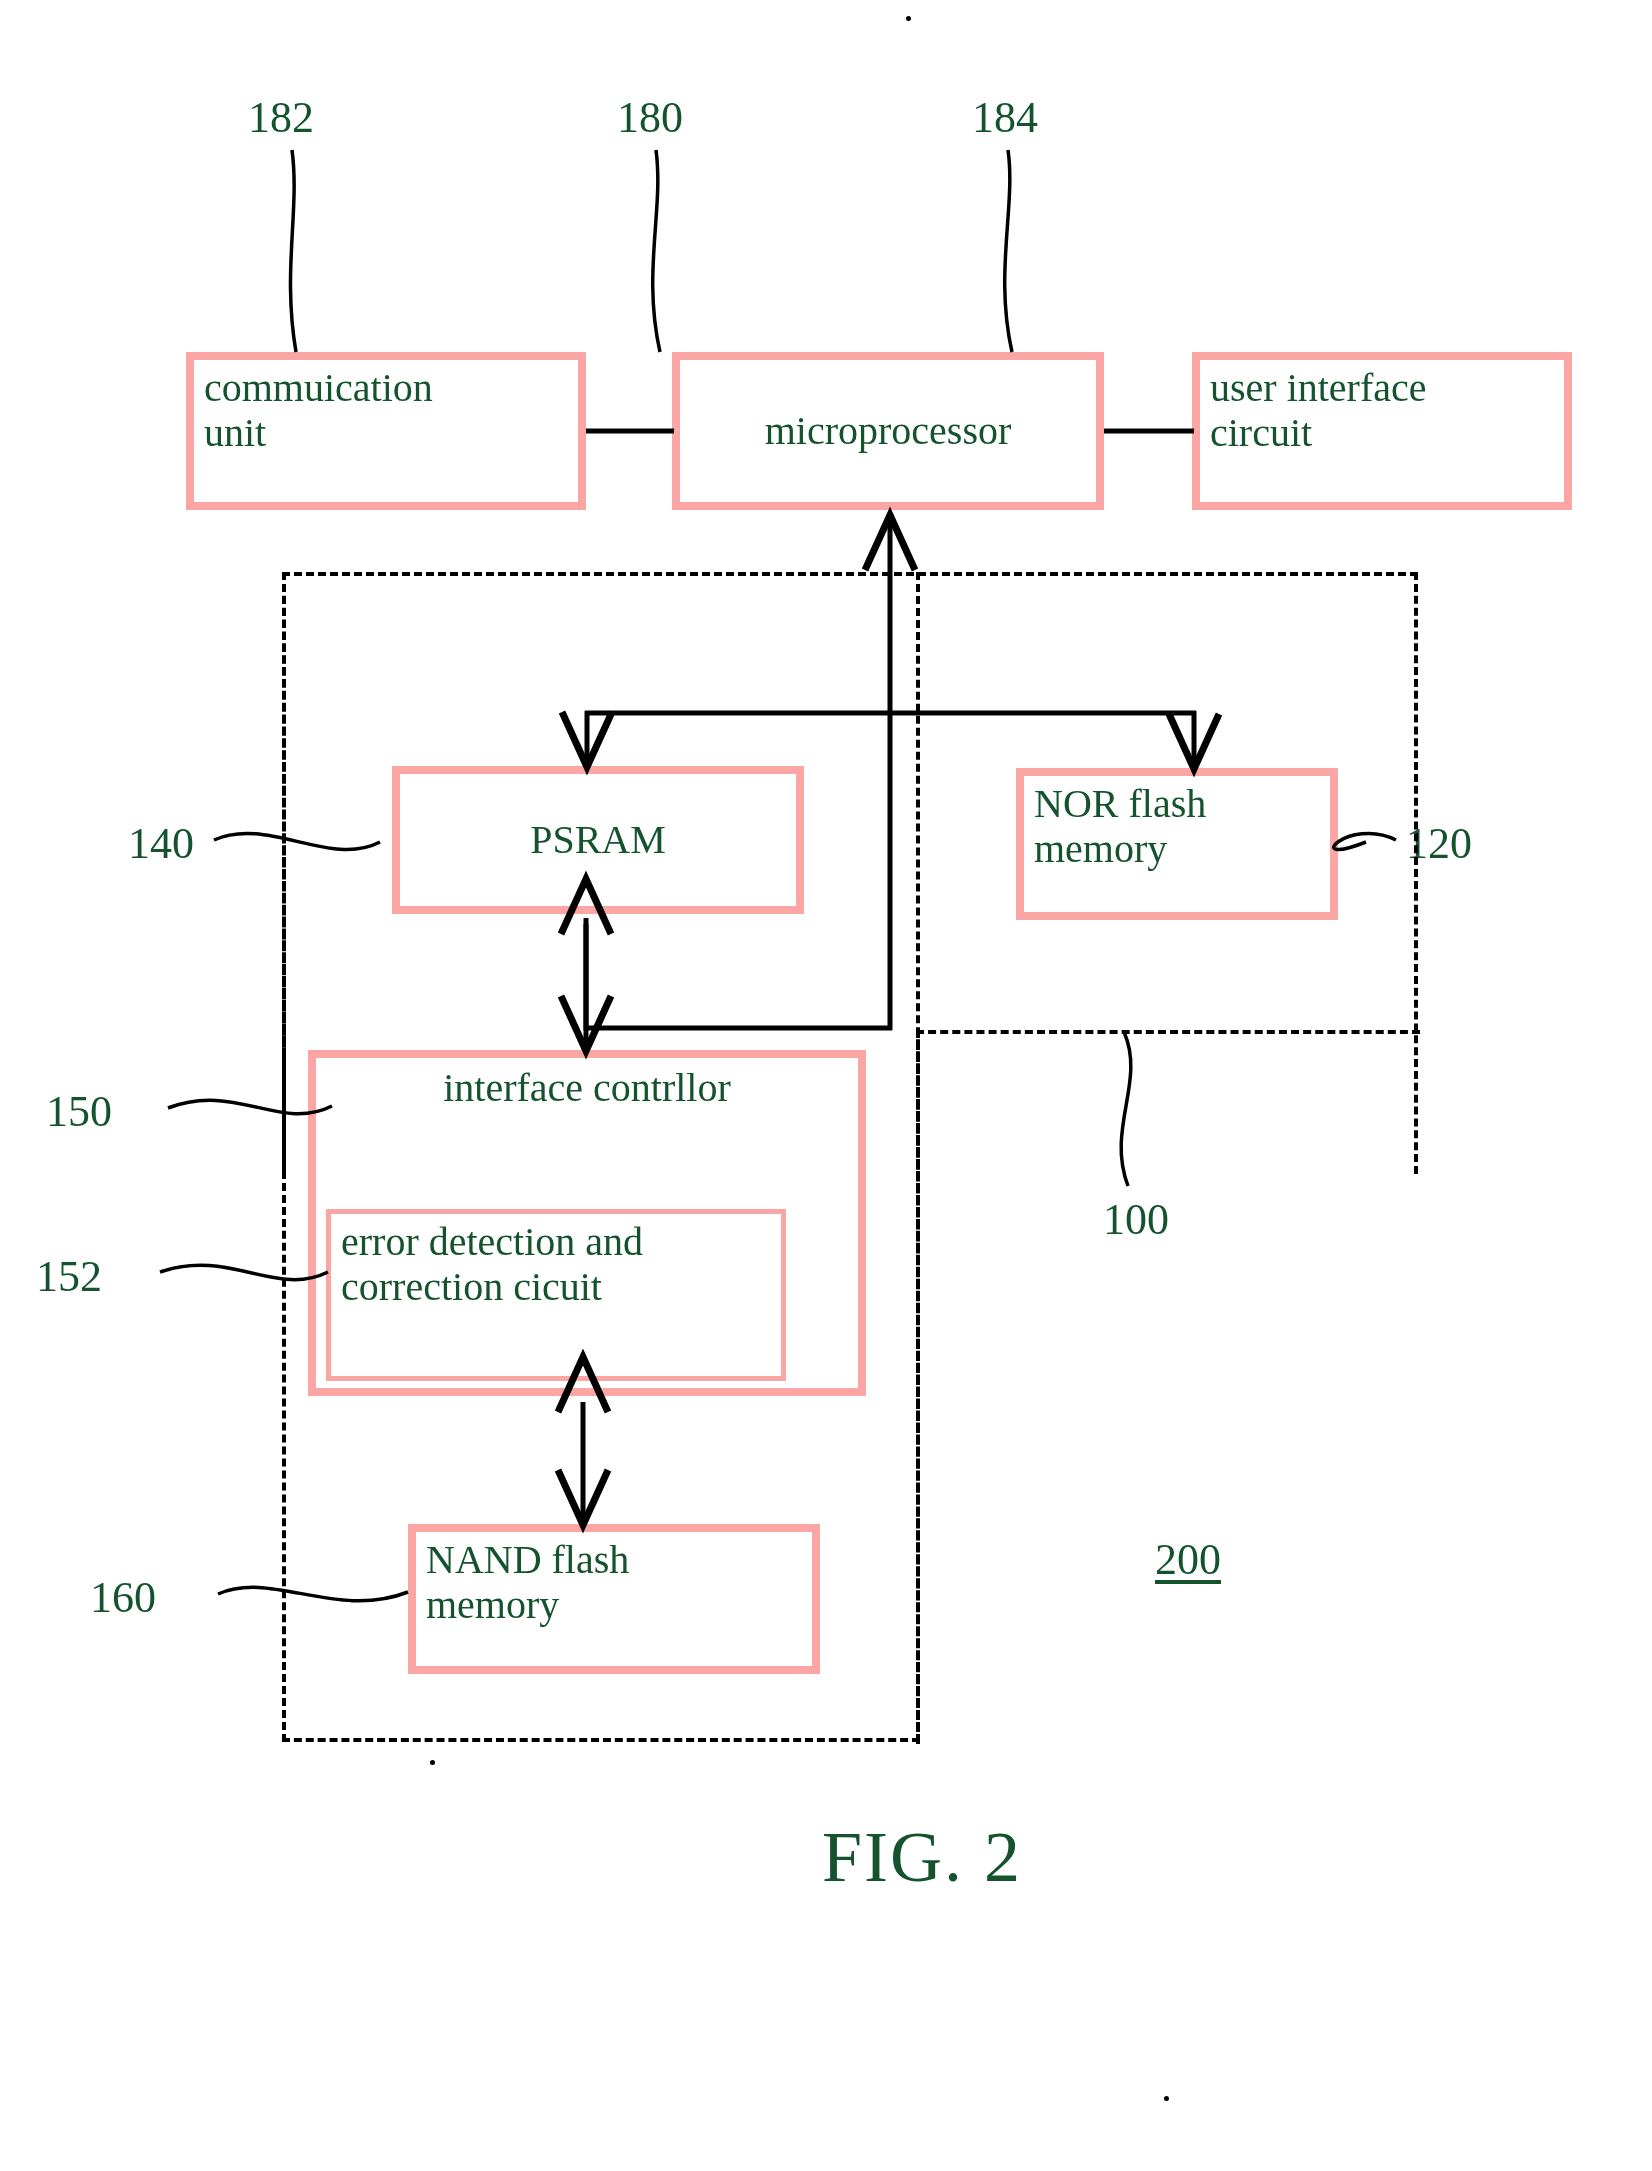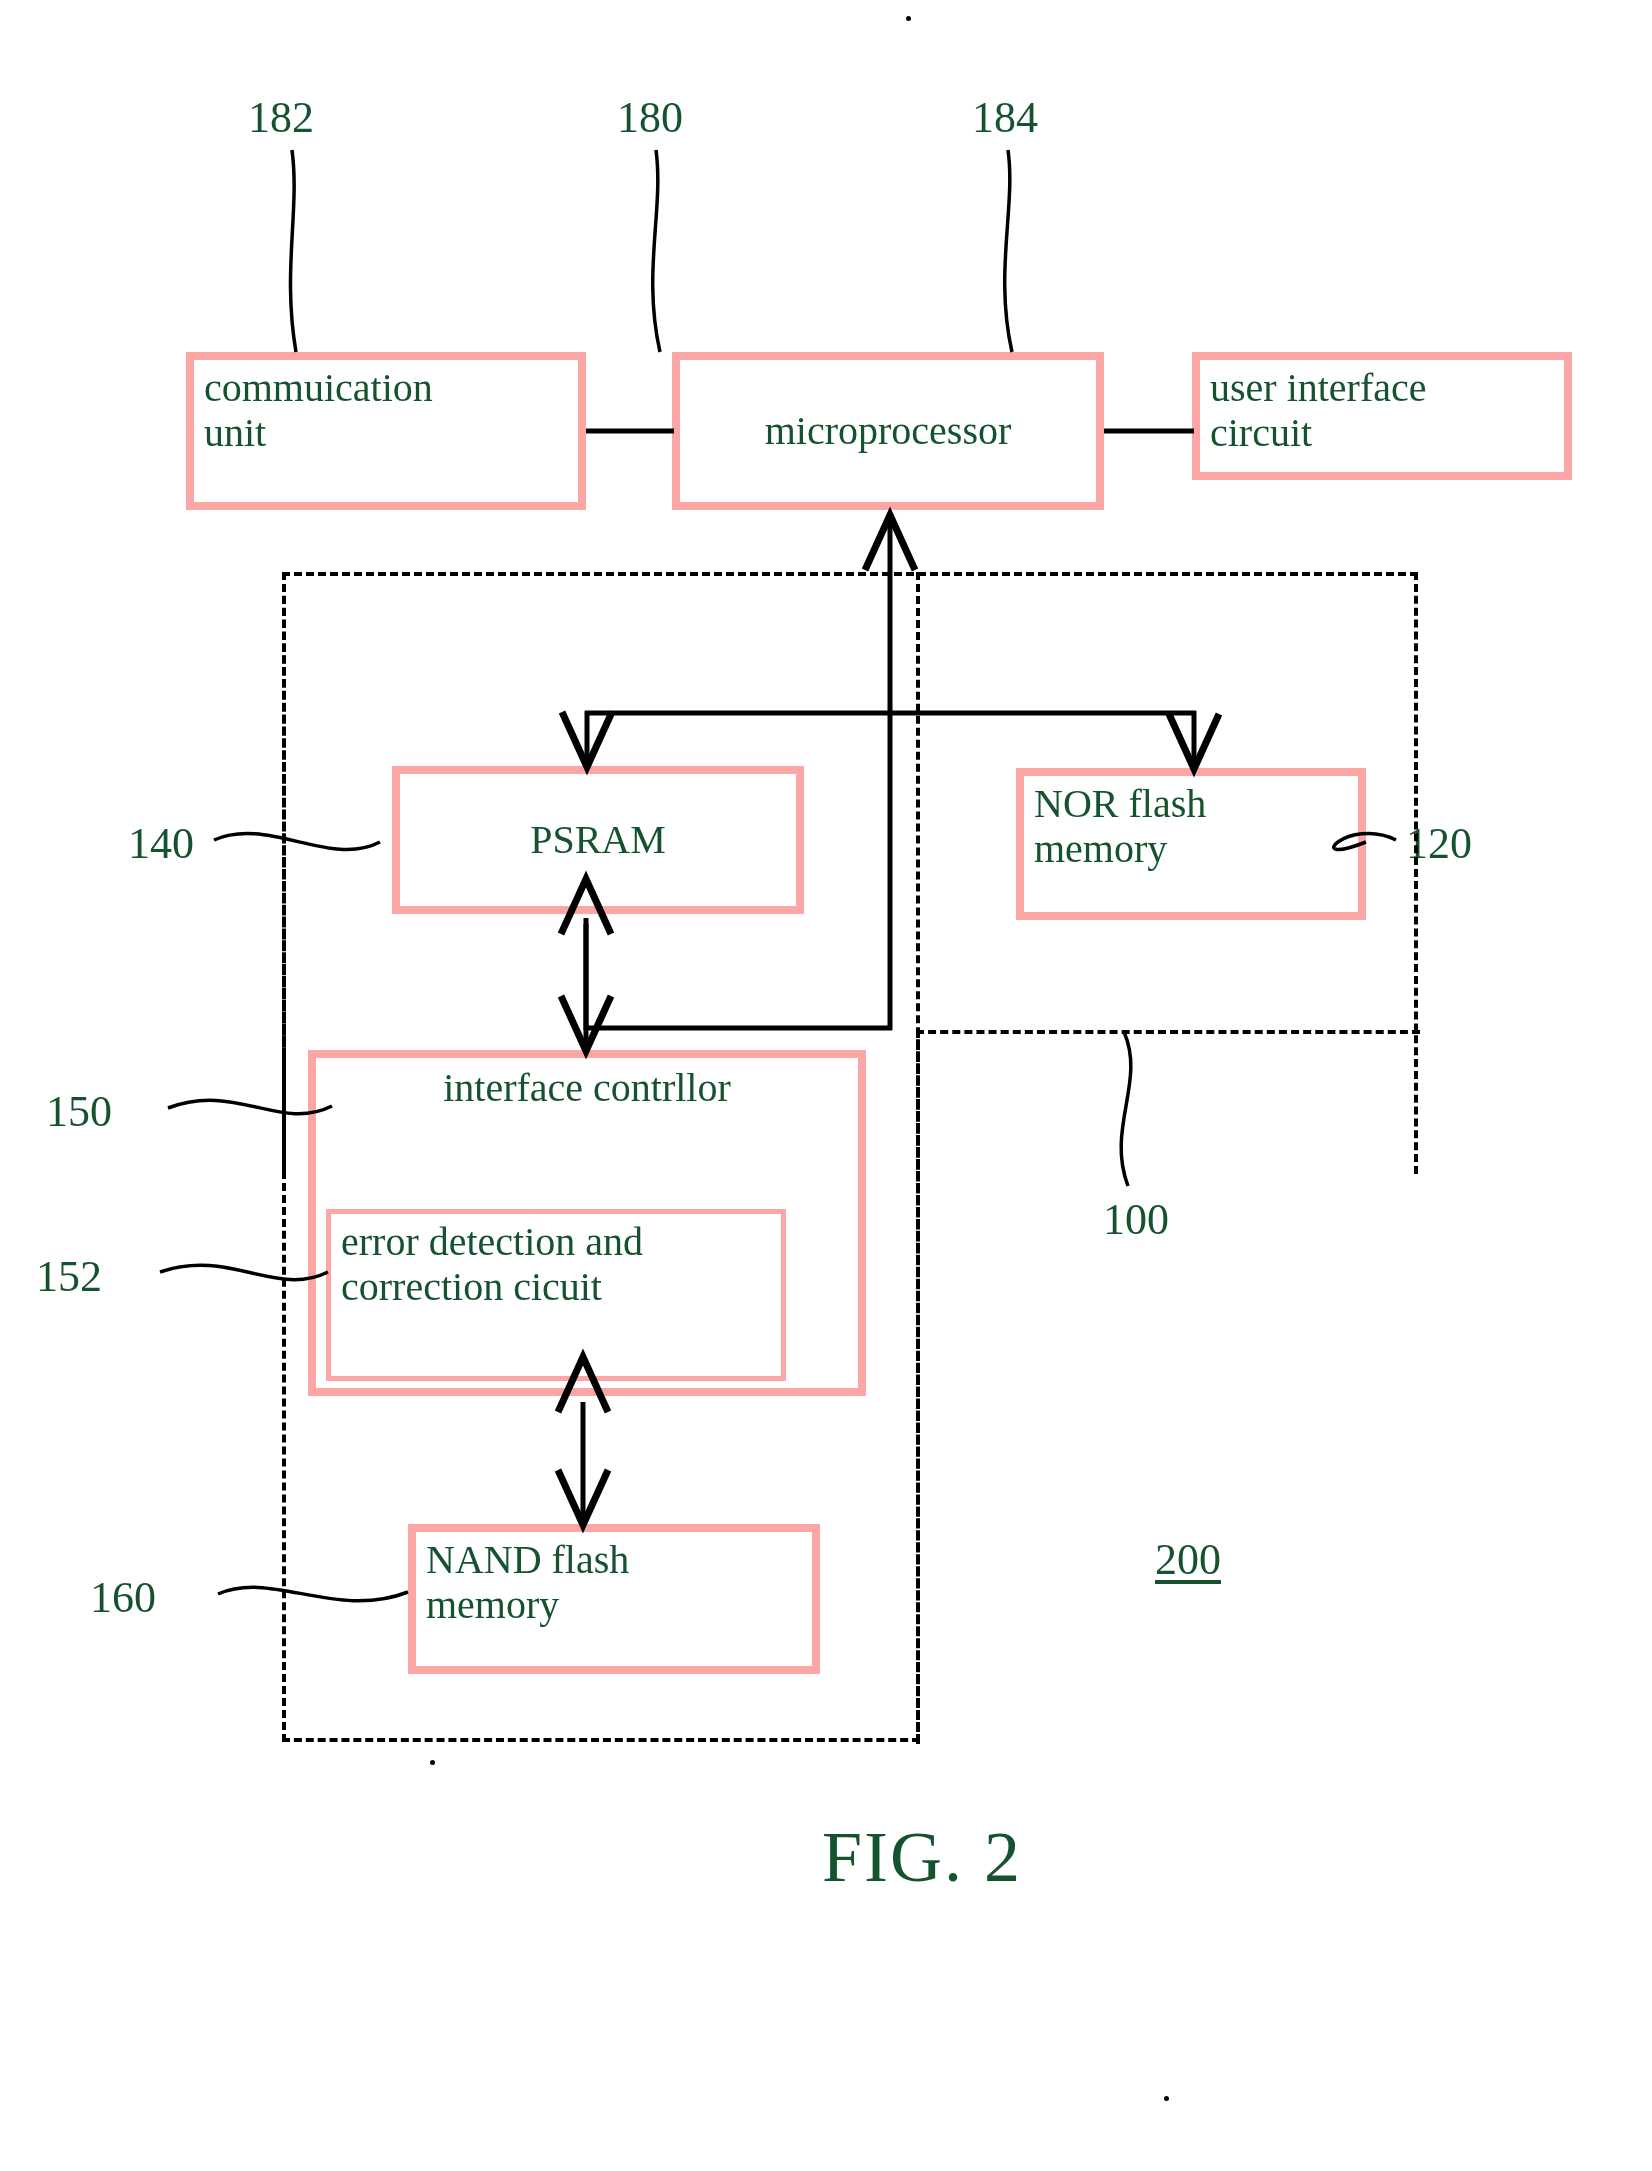--- a/index.html
+++ b/index.html
@@ -92,30 +92,30 @@
 
   <div class="box" style="left:186px; top:352px; width:400px; height:158px;">
     <span class="lbl">commuication</span>
     <span class="lbl">unit</span>
   </div>
 
   <div class="box center" style="left:672px; top:352px; width:432px; height:158px;">
     <span class="lbl">microprocessor</span>
   </div>
 
-  <div class="box" style="left:1192px; top:352px; width:380px; height:128px;">
+  <div class="box" style="left:1192px; top:352px; width:380px; height:158px;">
     <span class="lbl">user interface</span>
     <span class="lbl">circuit</span>
   </div>
 
   <div class="box center" style="left:392px; top:766px; width:412px; height:148px;">
     <span class="lbl">PSRAM</span>
   </div>
 
-  <div class="box" style="left:1016px; top:768px; width:350px; height:152px;">
+  <div class="box" style="left:1016px; top:768px; width:322px; height:152px;">
     <span class="lbl">NOR flash</span>
     <span class="lbl">memory</span>
   </div>
 
   <div class="box" style="left:308px; top:1050px; width:558px; height:346px; padding:0;">
     <div style="position:absolute; left:0; top:8px; width:100%; text-align:center; font-size:40px;">interface contrllor</div>
   </div>
 
   <div class="box" style="left:326px; top:1209px; width:460px; height:172px; border-width:5px;">
     <span class="lbl">error detection and</span>

